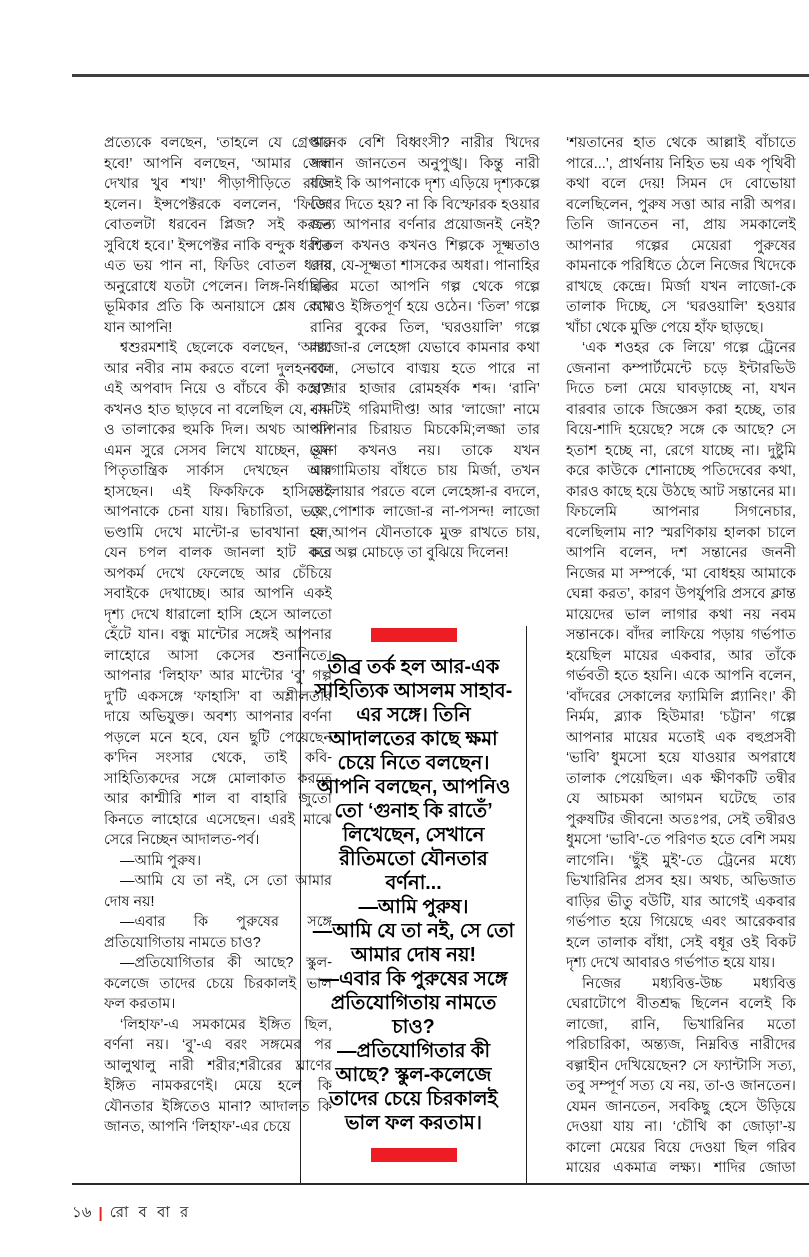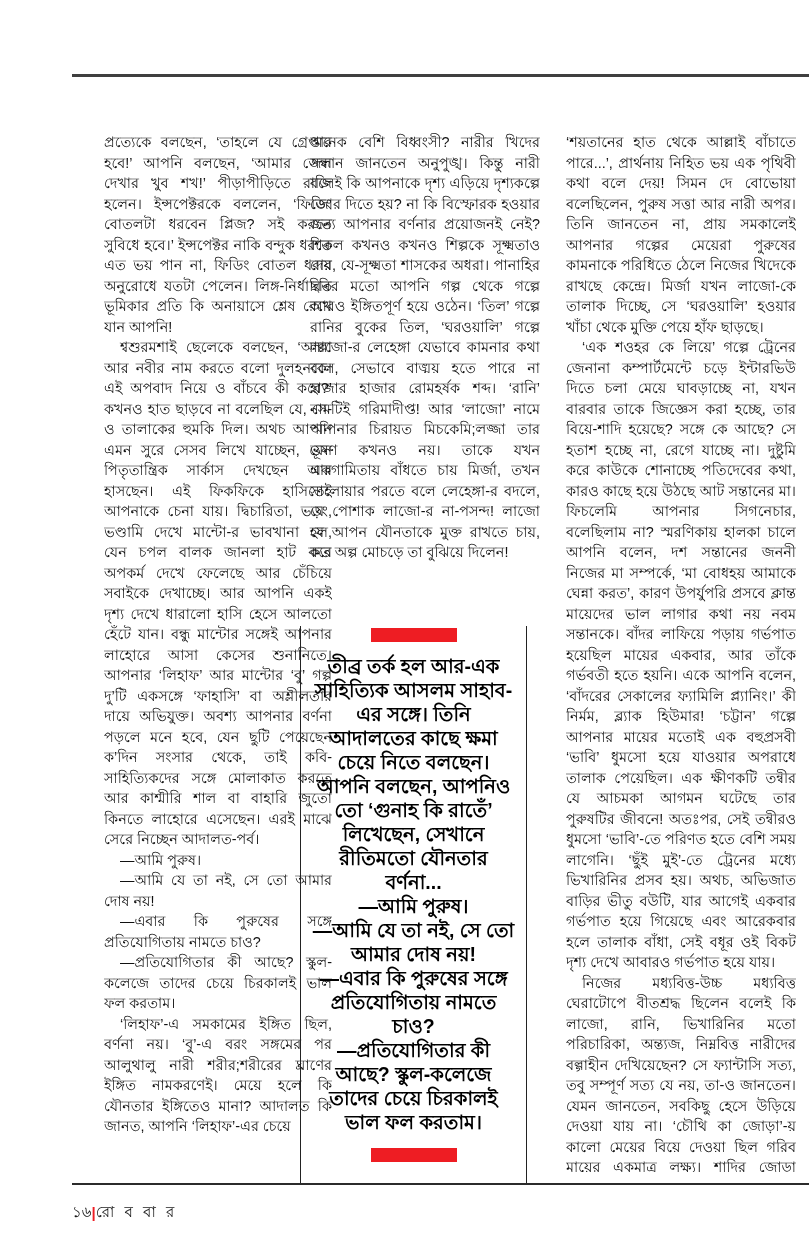--- a/index.html
+++ b/index.html
@@ -43,21 +43,21 @@
   }
   .red-bar.bottom{margin:14px auto 0 auto;}
   .pq-text{
     padding:0 10px;
     font-size:19.5px;line-height:24px;font-weight:bold;color:#000;
   }
   .pq-line{margin:0;}
   .footer{
     position:absolute;left:72px;top:1200px;
     font-size:15px;color:#1a1a1a;
-    display:flex;align-items:center;
+    display:flex;align-items:center;gap:7px;
   }
   .footer .sep{color:var(--accent,#ee1d23);font-weight:bold;}
   .footer .mag{letter-spacing:3px;}
 </style>
 </head>
 <body style="background: rgb(255, 255, 255);">
 
 <div class="rule-top"></div>
 
 <div id="col1" class="col">

